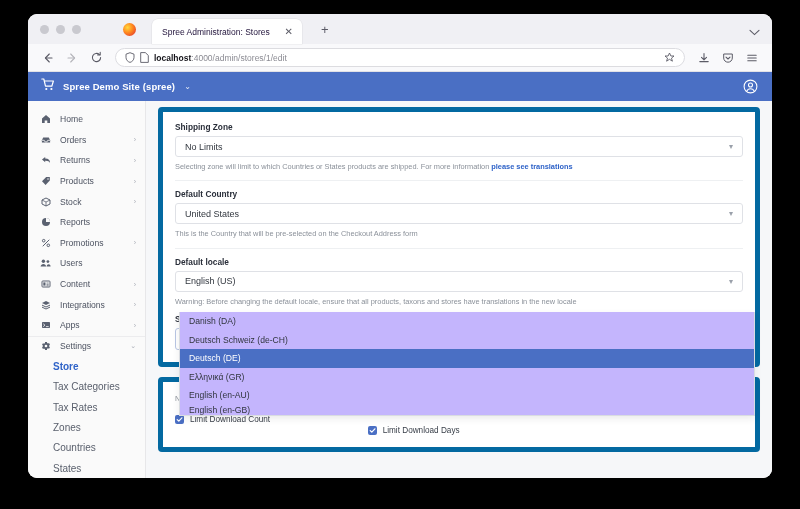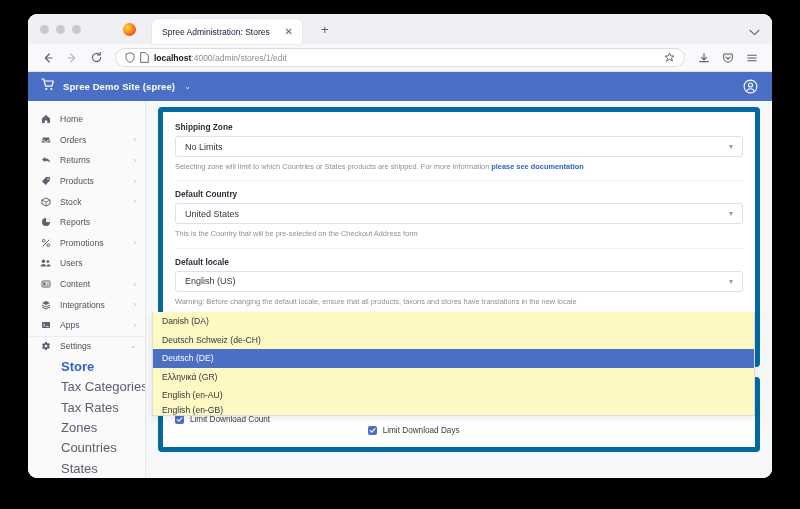--- a/index.html
+++ b/index.html
@@ -102,21 +102,21 @@
     height: 20.6px; padding: 0 9px 0 12px;
     font-size: 8.6px; color: #4c5260;
   }
   .nav-item .ico { width: 11px; display: flex; justify-content: center; color: #5a6170; flex: none; }
   .nav-item .lbl { flex: 1; white-space: nowrap; }
   .nav-item .caret { font-size: 7px; color: #a9adb6; }
   .nav-item.active-parent { border-top: 1px solid #ececee; }
   .subnav { padding-bottom: 4px; }
   .sub-item {
     height: 20.4px; display: flex; align-items: center;
-    padding-left: 33px; font-size: 13px; color: #595f6c; white-space: nowrap;
+    padding-left: 25px; font-size: 10px; color: #595f6c; white-space: nowrap;
   }
   .sub-item.current { color: #2f63c8; font-weight: 700; }
 
   
   .content {
     flex: 1; background: #f6f7f9;
     padding: 6px 12px 0 12px;
     position: relative; overflow: hidden;
   }
   .card {
@@ -148,22 +148,22 @@
     border: 1px solid #dcdfe4; border-radius: 2px;
     background: #fff; padding: 1px 6px;
     font-size: 8.2px; color: #2f3540;
   }
   .tag .x { color: #737a85; font-size: 8px; }
   .caretbar { width: 1px; height: 11px; background: #2b3038; }
 
   
   .dropdown {
     position: absolute;
-    left: 6px; right: 17px; top: 211px;
-    background: #fef9c3;
+    left: 33px; right: 17px; top: 211px;
+    background: #c4b5fd;
     border: 1px solid #d9dce1;
     border-top: none;
     box-shadow: 0 3px 7px rgba(0,0,0,.08);
     z-index: 30; overflow: hidden;
   }
   .opt {
     height: 18.5px; display: flex; align-items: center;
     padding: 0 9px; font-size: 8.6px; color: #30353e;
   }
   .opt.sel { background: #4a6fc4; color: #fff; }
@@ -435,21 +435,21 @@
 
       <div class="card">
 
         <div class="fgroup">
           <div class="flabel">Shipping Zone</div>
           <div class="fselect">
             <span>No Limits</span>
             <span class="caret">▾</span>
           </div>
           <div class="fhelp">
-            <span>Selecting zone will limit to which Countries or States products are shipped. For more information </span><a href="#">please see documentation</a>
+            <span>Selecting zone will limit to which Countries or States products are shipped. For more information </span><a href="#">please see translations</a>
           </div>
         </div>
 
         <div class="hr"></div>
 
         <div class="fgroup">
           <div class="flabel">Default Country</div>
           <div class="fselect">
             <span>United States</span>
             <span class="caret">▾</span>

